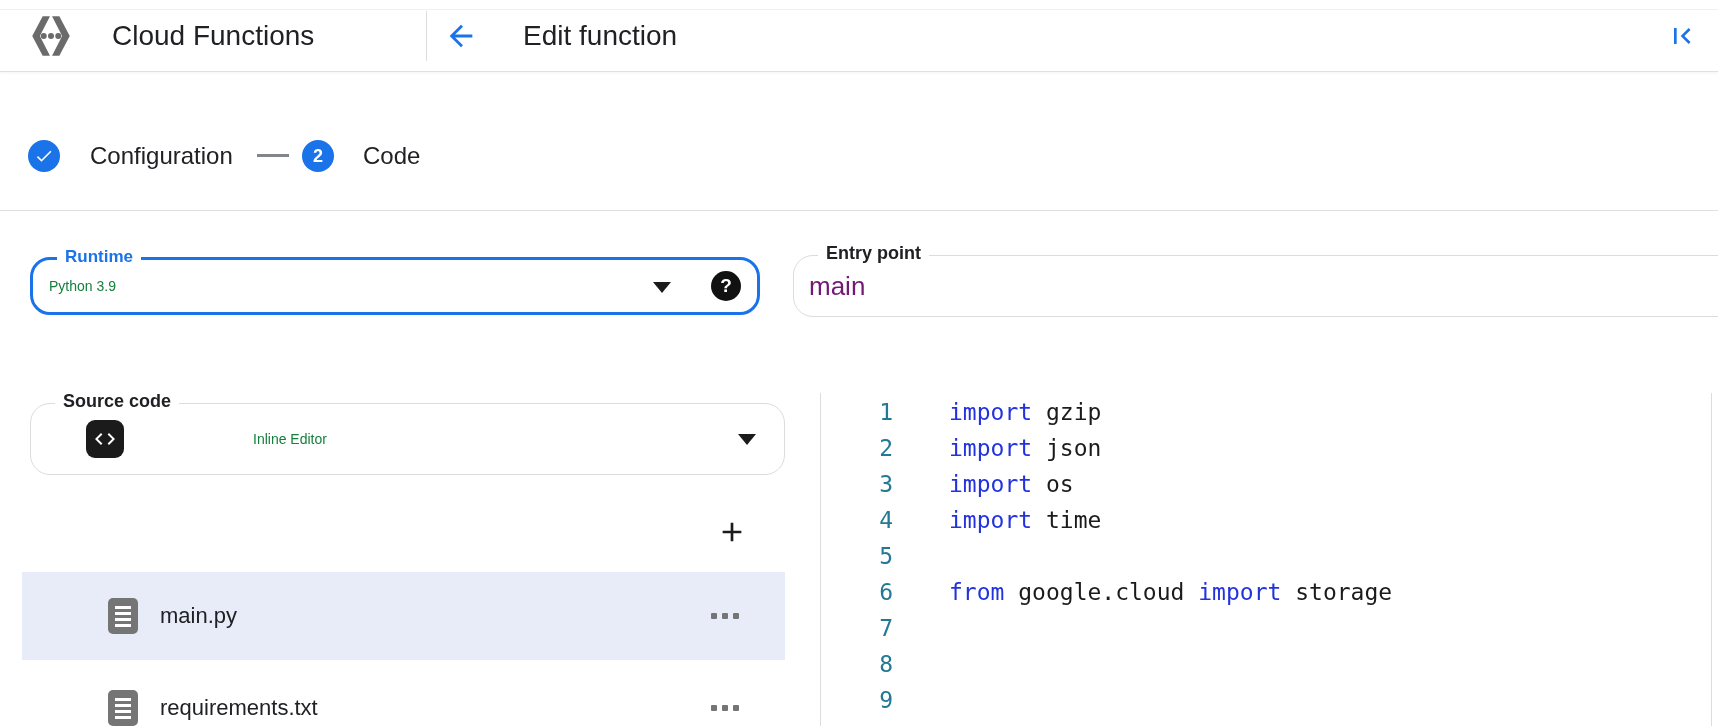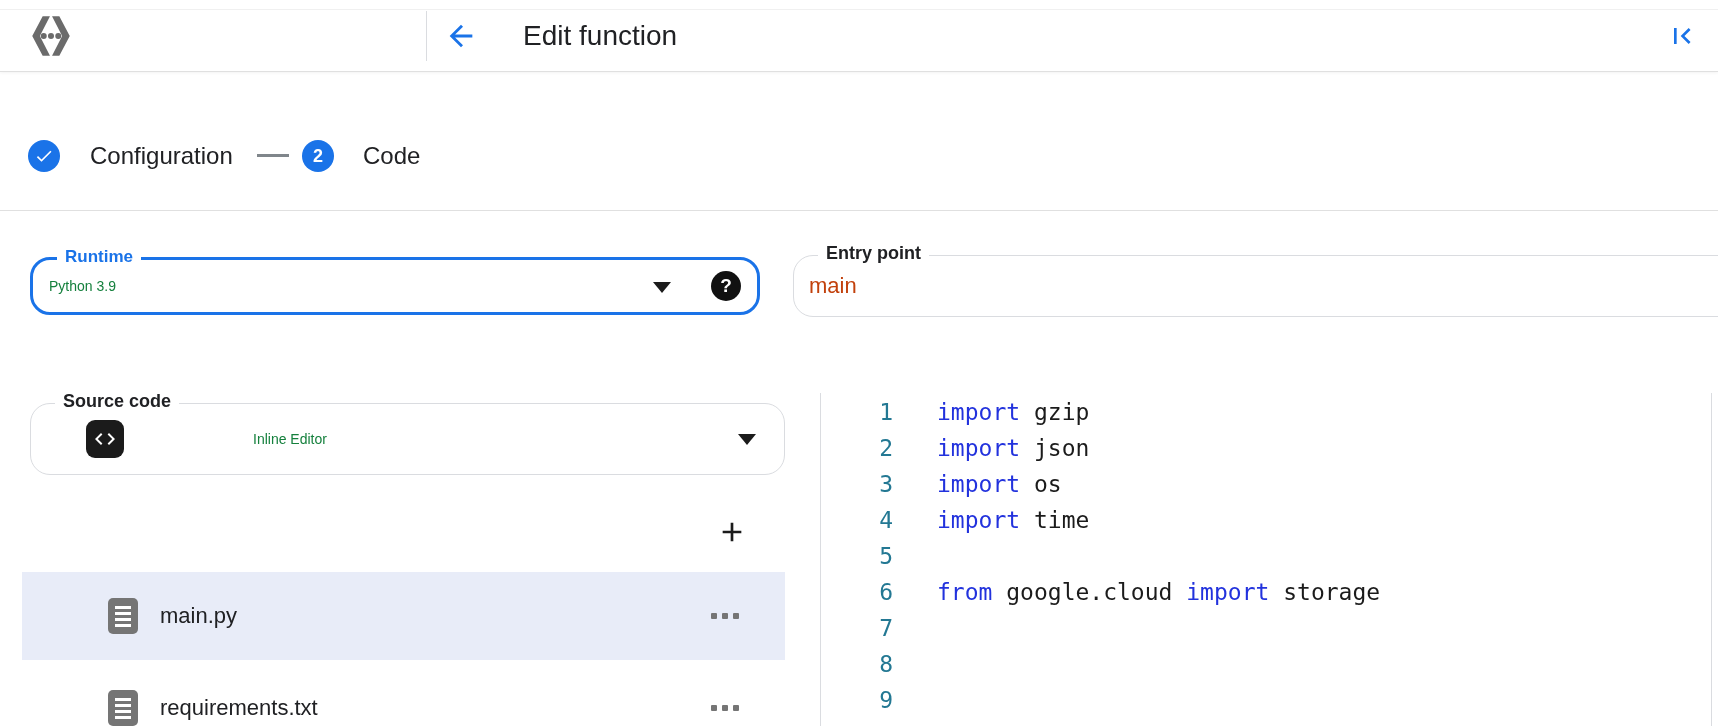--- a/index.html
+++ b/index.html
@@ -48,21 +48,21 @@
     font-size:14px;color:#15803d;white-space:nowrap}
   .dd-arrow{position:absolute;width:0;height:0;border-left:9px solid transparent;
     border-right:9px solid transparent;border-top:11px solid #1b1b1b}
   .runtime-arrow{right:86px;top:22px}
   .help-btn{position:absolute;width:30px;height:30px;border-radius:50%;background:#111;
     color:#fff;font-size:19px;font-weight:700;display:flex;align-items:center;
     justify-content:center;top:50%;transform:translateY(-50%);cursor:pointer}
   .runtime-help{right:16px}
   .entry-field{left:793px;top:255px;width:1015px;height:62px;border:1px solid var(--hairline)}
   .entry-input{position:absolute;left:15px;top:1px;height:58px;width:680px;border:none;
-    outline:none;font-size:22px;color:#c2410c;background:transparent;
+    outline:none;font-size:26px;color:#701a75;background:transparent;
     font-family:"Liberation Sans","DejaVu Sans",sans-serif}
   .entry-help{right:18px}
 
   .source-field{left:30px;top:403px;width:755px;height:72px;border:1px solid var(--hairline)}
   .code-badge{position:absolute;left:55px;top:16px;width:38px;height:38px;background:#1b1b1b;
     border-radius:9px;display:flex;align-items:center;justify-content:center}
   .source-value{left:222px}
   .source-arrow{right:28px;top:30px}
 
   
@@ -77,37 +77,38 @@
     display:flex;gap:5px;cursor:pointer;padding:6px}
   .row-dots i{width:6px;height:6px;background:#757575;border-radius:1px;display:block}
 
   
   .editor-left-border{left:820px;top:393px;width:1px;height:333px;background:var(--hairline)}
   .editor-right-border{left:1711px;top:393px;width:1px;height:333px;background:var(--hairline)}
   .code-lines{left:821px;top:394px;width:888px}
   .code-line{height:36px;display:flex;align-items:center;
     font-family:"DejaVu Sans Mono","Liberation Mono",monospace;font-size:23px}
   .ln{width:72px;text-align:right;color:var(--lnum);flex:none}
-  .code-text{margin-left:44px;white-space:pre;color:#1b1b1b}
+  .code-text{margin-left:56px;white-space:pre;color:#1b1b1b}
   .kw{color:var(--keyword)}
 </style>
 </head>
 <body>
 
 <div class="abs topbar">
   <div class="abs top-hairline"></div>
   <div class="abs logo">
     <svg width="50" height="50" viewBox="0 0 48 48">
       <path fill="#6b6b6b" d="M16 5h7l-9.7 19L23 43h-7L6 24z"></path>
       <path fill="#6b6b6b" d="M32 5h-7l9.7 19L25 43h7l10-19z"></path>
       <circle cx="17" cy="24" r="2.9" fill="#6b6b6b"></circle>
       <circle cx="24" cy="24" r="2.9" fill="#6b6b6b"></circle>
       <circle cx="31" cy="24" r="2.9" fill="#6b6b6b"></circle>
     </svg>
   </div>
+  <div class="abs product-title">Cloud Functions</div>
   <div class="abs topbar-divider"></div>
   <div class="abs back-btn">
     <svg width="34" height="34" viewBox="0 0 24 24">
       <path fill="#1a73e8" d="M20 11H7.83l5.59-5.59L12 4l-8 8 8 8 1.41-1.41L7.83 13H20v-2z"></path>
     </svg>
   </div>
   <div class="abs page-title">Edit function</div>
   <div class="abs collapse-btn">
     <svg width="32" height="32" viewBox="0 0 24 24">
       <path fill="#1a73e8" d="M18.41 16.59 13.82 12l4.59-4.59L17 6l-6 6 6 6 1.41-1.41zM6 6h2v12H6V6z"></path>

